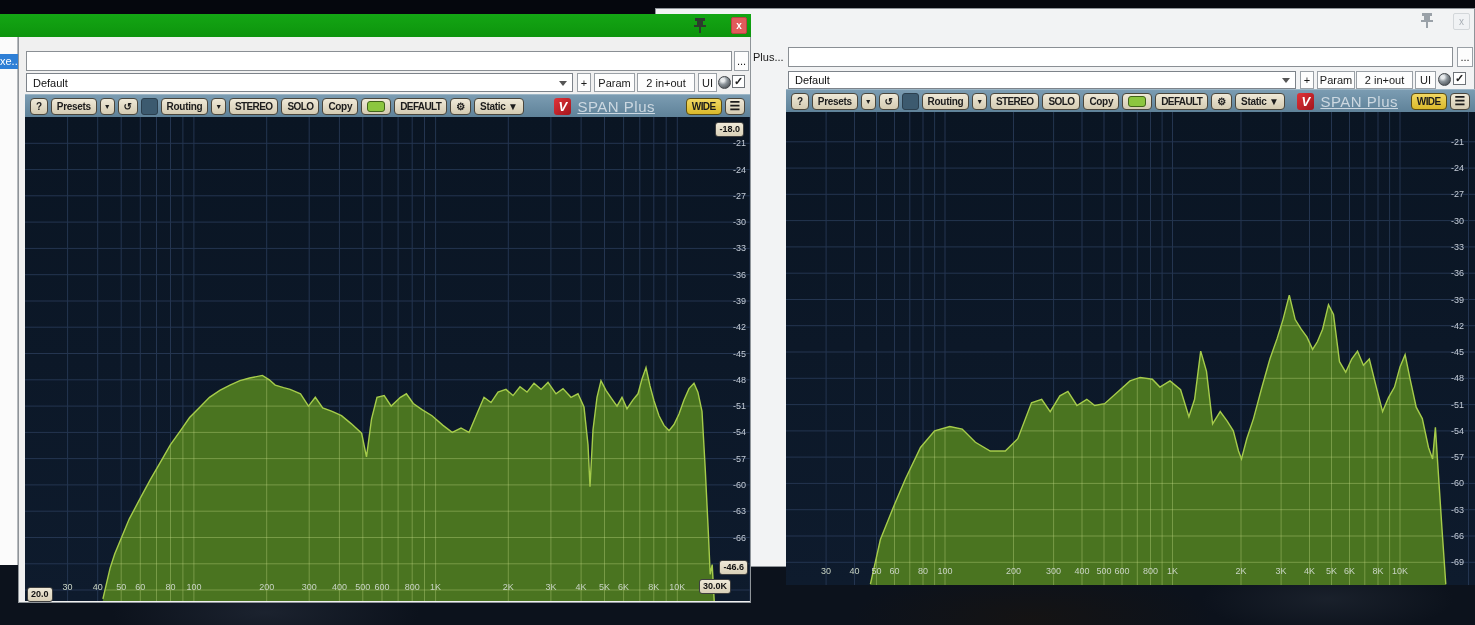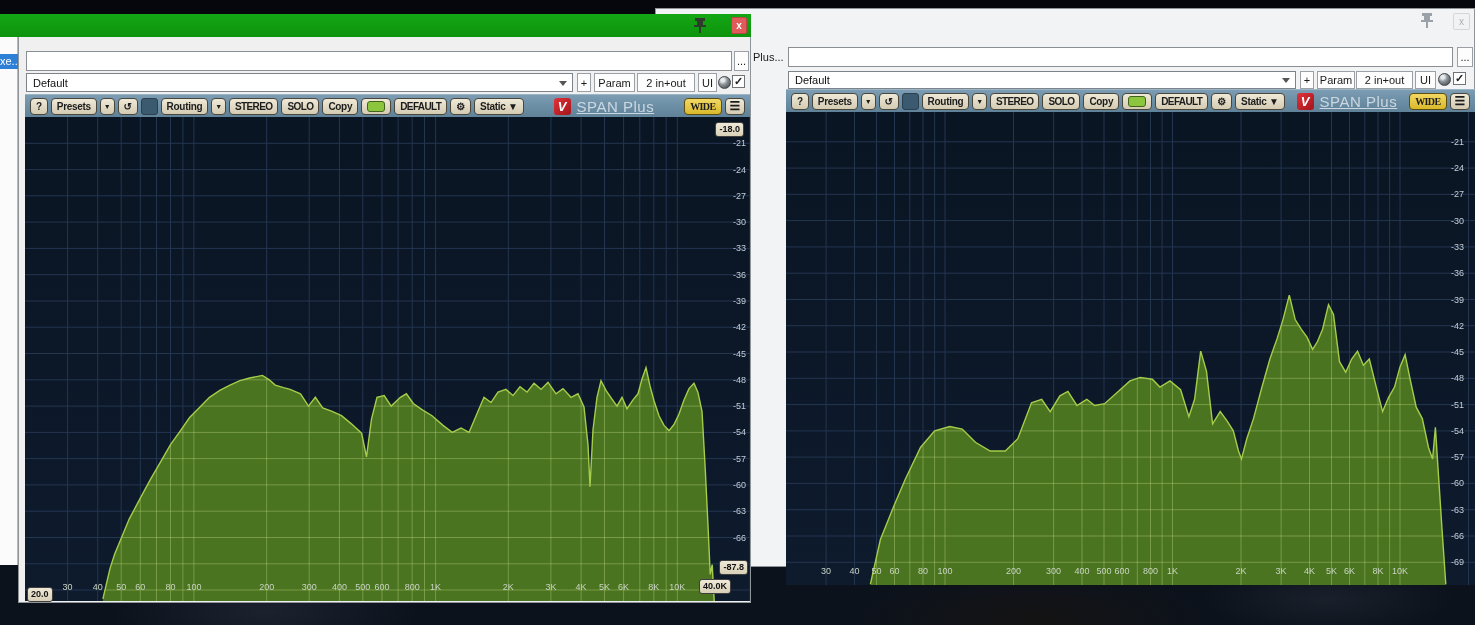--- a/index.html
+++ b/index.html
@@ -46,21 +46,21 @@
       padding:0 5px;box-sizing:border-box;letter-spacing:-0.3px;cursor:default;}
   .tbtn.narrow{letter-spacing:-0.6px;}
   .tbtn.arrow{padding:0 3px;font-size:7px;}
   .swatch{width:17px;height:17px;background:#3c5a6f;border:1px solid #2b3f4e;border-radius:3px;box-sizing:border-box;}
   .led{width:16px;height:9px;background:#8cc63f;border:1px solid #41631a;border-radius:3px;}
   .spacer{flex:1;}
   .brand{display:flex;align-items:center;gap:6px;}
   .brand .vlogo{width:17px;height:17px;background:linear-gradient(135deg,#e03238,#a3151c);
       border-radius:3px;color:#fff;font-weight:bold;font-style:italic;font-size:13px;line-height:17px;text-align:center;}
   .brand .btxt{color:#ccd8e1;font-size:15px;letter-spacing:.5px;text-decoration:underline;}
-  .wide{background:linear-gradient(#f2d863,#dab92a);border-color:#5d4d10;font-family:Liberation Serif, serif;}
+  .wide{background:linear-gradient(#f2d863,#dab92a);border-color:#5d4d10;}
   .menu-btn{font-size:12px;padding:0 4px;}
   .spectrum-wrap{position:relative;flex:1;}
   .spectrum-wrap svg{display:block;background:linear-gradient(#0a1523,#0e1b2d);}
   .grid-dark{stroke:#243550;stroke-width:1;}
   .grid-light{stroke:rgba(195,218,135,.38);stroke-width:1;}
   .area{fill:#4a7420;}
   .curve{fill:none;stroke:#a6cc4b;stroke-width:1.4;}
   text.freq{fill:#c9d4c4;font-size:9px;}
   text.db{fill:#c5cdd8;font-size:9px;}
   .badge{position:absolute;background:linear-gradient(#efe9d8,#d9d0b8);border:1px solid #3f3f3f;border-radius:3px;
@@ -287,17 +287,17 @@
         <text x="721" y="239.5" text-anchor="end" class="db">-45</text>
         <text x="721" y="265.8" text-anchor="end" class="db">-48</text>
         <text x="721" y="292.1" text-anchor="end" class="db">-51</text>
         <text x="721" y="318.4" text-anchor="end" class="db">-54</text>
         <text x="721" y="344.6" text-anchor="end" class="db">-57</text>
         <text x="721" y="370.9" text-anchor="end" class="db">-60</text>
         <text x="721" y="397.2" text-anchor="end" class="db">-63</text>
         <text x="721" y="423.5" text-anchor="end" class="db">-66</text>
       </svg>
     <div class="badge" style="right:6px;top:5px;">-18.0</div>
-    <div class="badge" style="right:2px;top:443px;">-87.8</div>
+    <div class="badge" style="right:2px;top:443px;">-46.6</div>
     <div class="badge" style="left:2px;top:462px;margin-top:8px;">20.0</div>
-    <div class="badge" style="right:19px;top:462px;">40.0K</div>
+    <div class="badge" style="right:19px;top:462px;">30.0K</div>
   </div>
 </div>
 
 </body></html>

